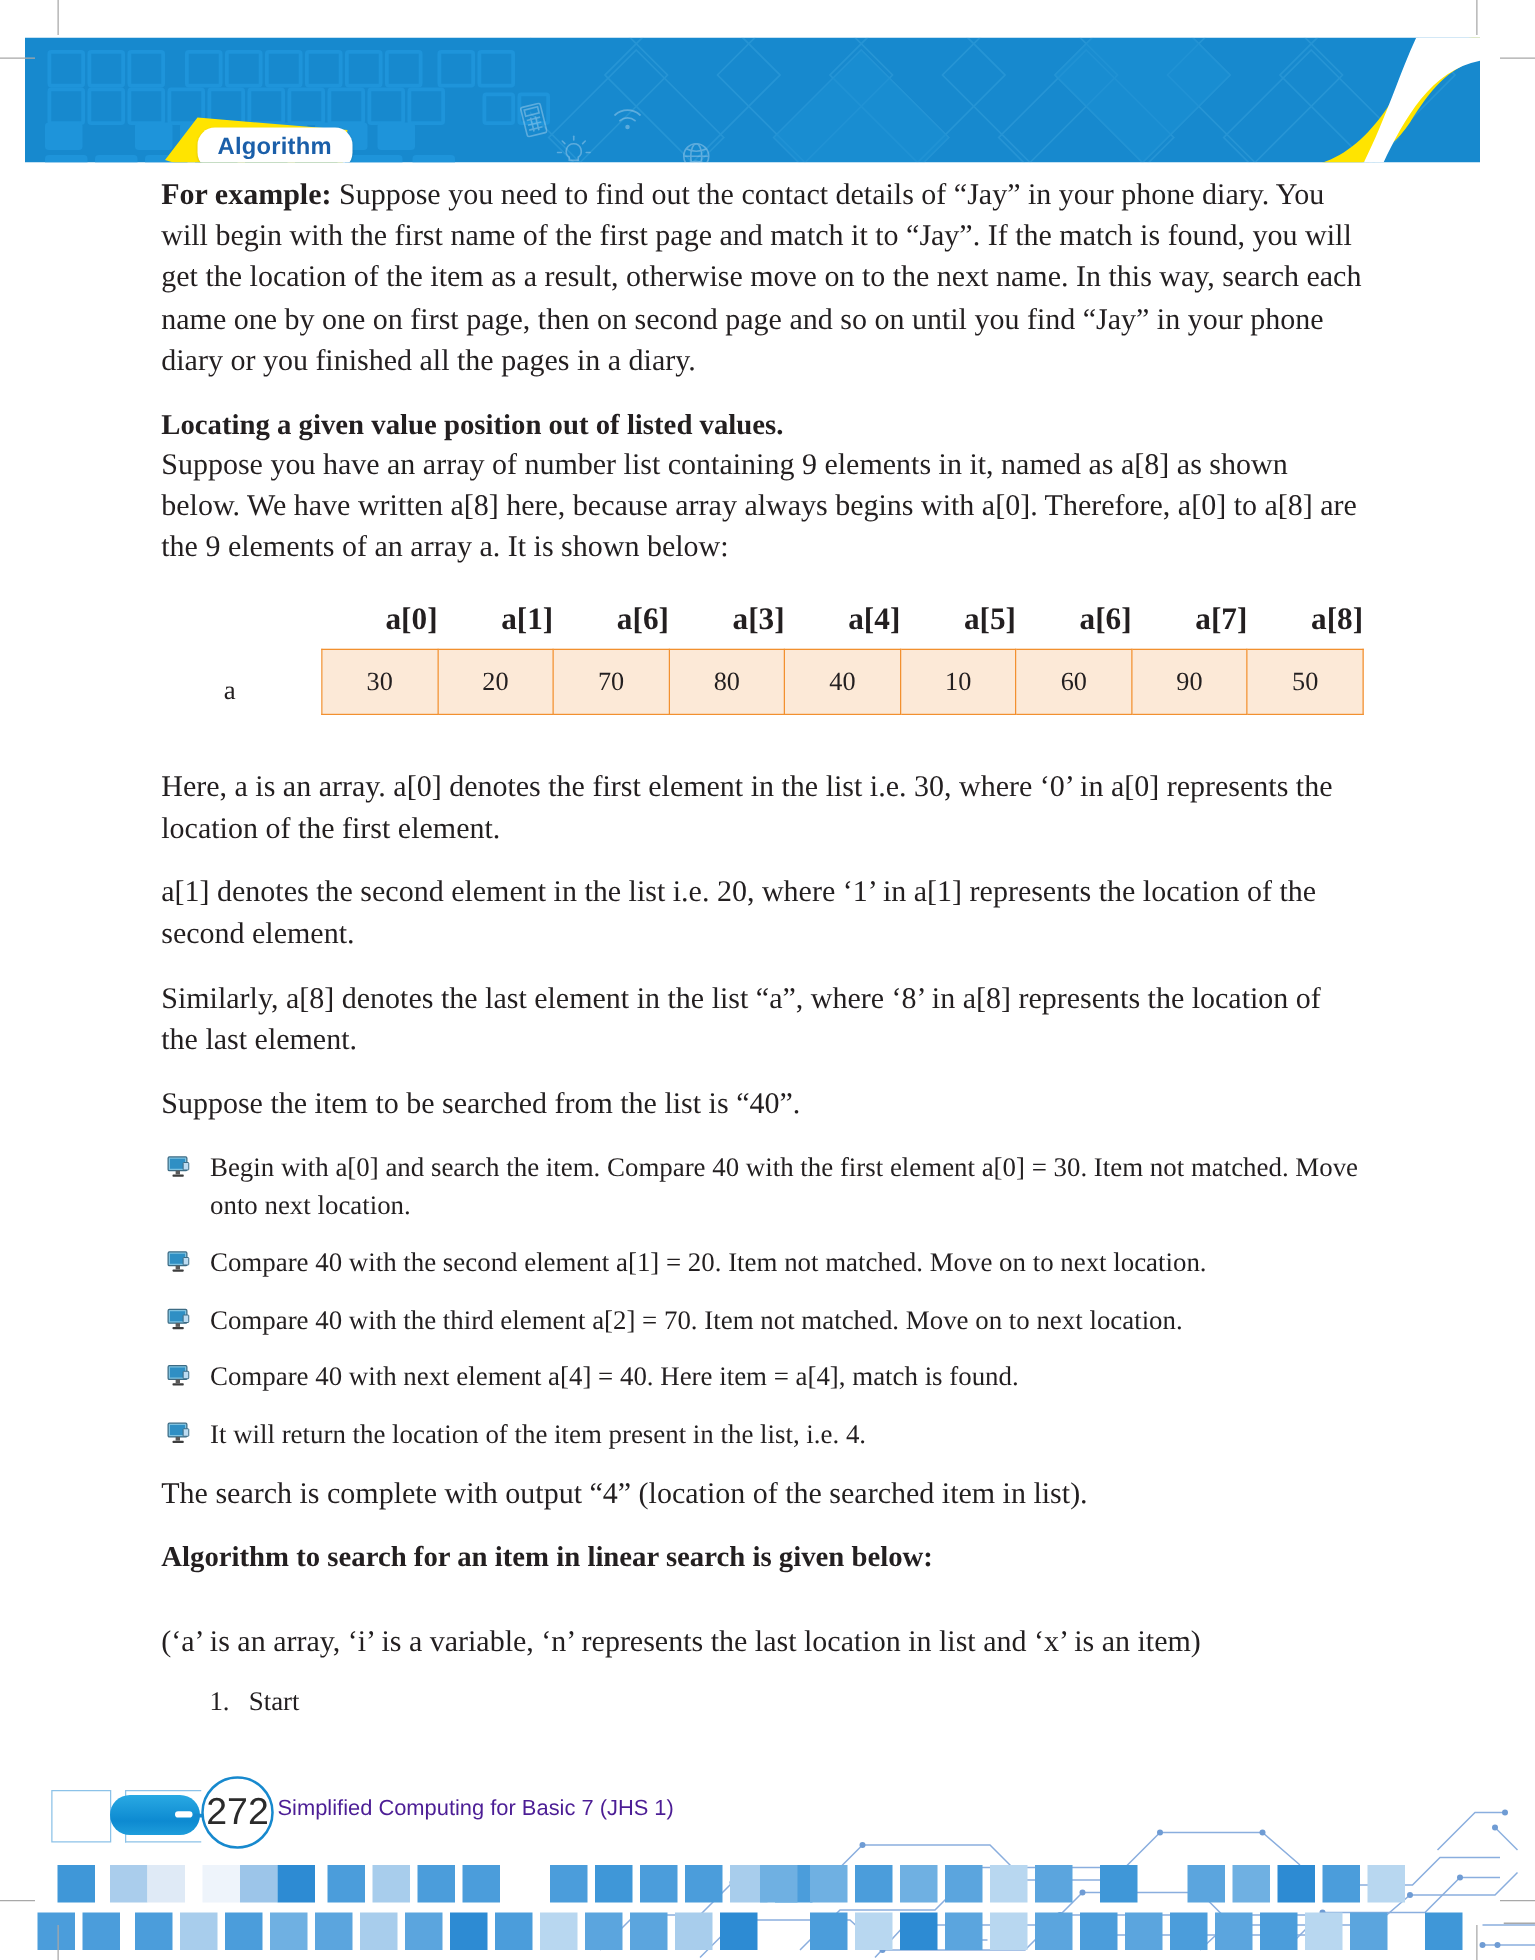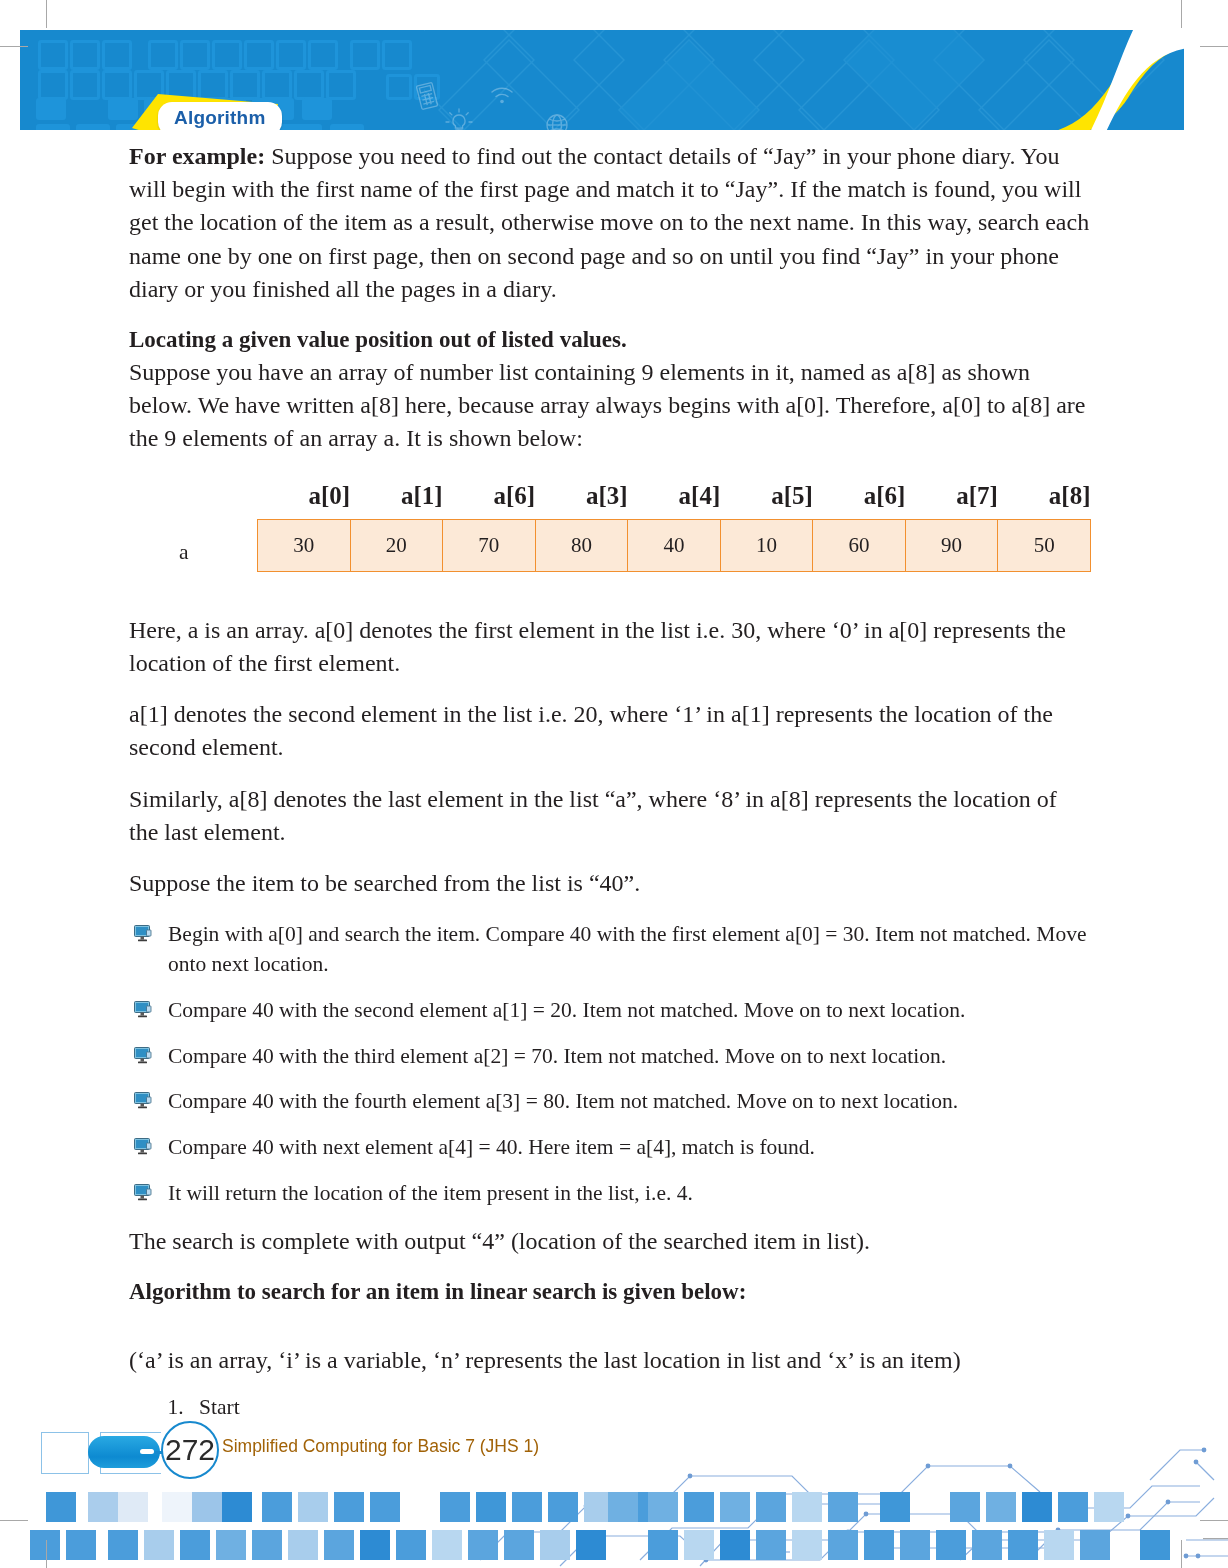--- a/index.html
+++ b/index.html
@@ -246,21 +246,21 @@
     font-family: "Liberation Sans", sans-serif;
     font-size: 30px;
     color: #2b2b2b;
   }
   .foot-title {
     position: absolute;
     left: 222px;
     top: 16px;
     font-family: "Liberation Sans", sans-serif;
     font-size: 17.5px;
-    color: #a16207;
+    color: #4c1d95;
   }
   .fsq { position: absolute; }
   .circuit { position: absolute; left: 0; top: 0; }
 </style>
 </head>
 <body>
 
 <div class="cropmark cm-tl-v"></div>
 <div class="cropmark cm-tl-h"></div>
 <div class="cropmark cm-tr-v"></div>
@@ -471,30 +471,20 @@
       <span>Compare 40 with the third element a[2] = 70. Item not matched. Move on to next location.</span>
     </li>
     <li>
       <svg class="pc-icon" viewBox="0 0 19 19">
         <rect x="1.5" y="1.5" width="15" height="11" rx="1" fill="#7fc2e0" stroke="#3d6b84" stroke-width="1"></rect>
         <rect x="3" y="3" width="12" height="8" fill="#2f8fc4"></rect>
         <rect x="7.5" y="12.5" width="3.5" height="3" fill="#5a5a5a"></rect>
         <rect x="5" y="15.5" width="9" height="1.8" rx=".6" fill="#3d3d3d"></rect>
         <rect x="13.5" y="6" width="4.5" height="6" rx=".6" fill="#bcdcf2" stroke="#3d6b84" stroke-width=".8"></rect>
       </svg>
-      <span>Compare 40 with the fourth element a[3] = 80. Item not matched. Move on to next location.</span>
-    </li>
-    <li>
-      <svg class="pc-icon" viewBox="0 0 19 19">
-        <rect x="1.5" y="1.5" width="15" height="11" rx="1" fill="#7fc2e0" stroke="#3d6b84" stroke-width="1"></rect>
-        <rect x="3" y="3" width="12" height="8" fill="#2f8fc4"></rect>
-        <rect x="7.5" y="12.5" width="3.5" height="3" fill="#5a5a5a"></rect>
-        <rect x="5" y="15.5" width="9" height="1.8" rx=".6" fill="#3d3d3d"></rect>
-        <rect x="13.5" y="6" width="4.5" height="6" rx=".6" fill="#bcdcf2" stroke="#3d6b84" stroke-width=".8"></rect>
-      </svg>
       <span>Compare 40 with next element a[4] = 40. Here item = a[4], match is found.</span>
     </li>
     <li>
       <svg class="pc-icon" viewBox="0 0 19 19">
         <rect x="1.5" y="1.5" width="15" height="11" rx="1" fill="#7fc2e0" stroke="#3d6b84" stroke-width="1"></rect>
         <rect x="3" y="3" width="12" height="8" fill="#2f8fc4"></rect>
         <rect x="7.5" y="12.5" width="3.5" height="3" fill="#5a5a5a"></rect>
         <rect x="5" y="15.5" width="9" height="1.8" rx=".6" fill="#3d3d3d"></rect>
         <rect x="13.5" y="6" width="4.5" height="6" rx=".6" fill="#bcdcf2" stroke="#3d6b84" stroke-width=".8"></rect>
       </svg>

